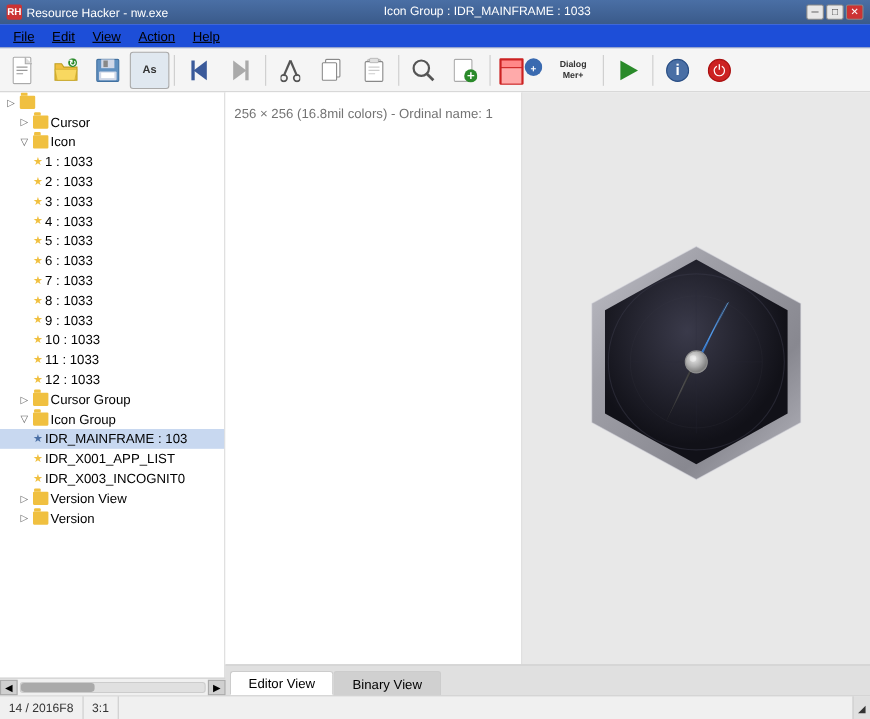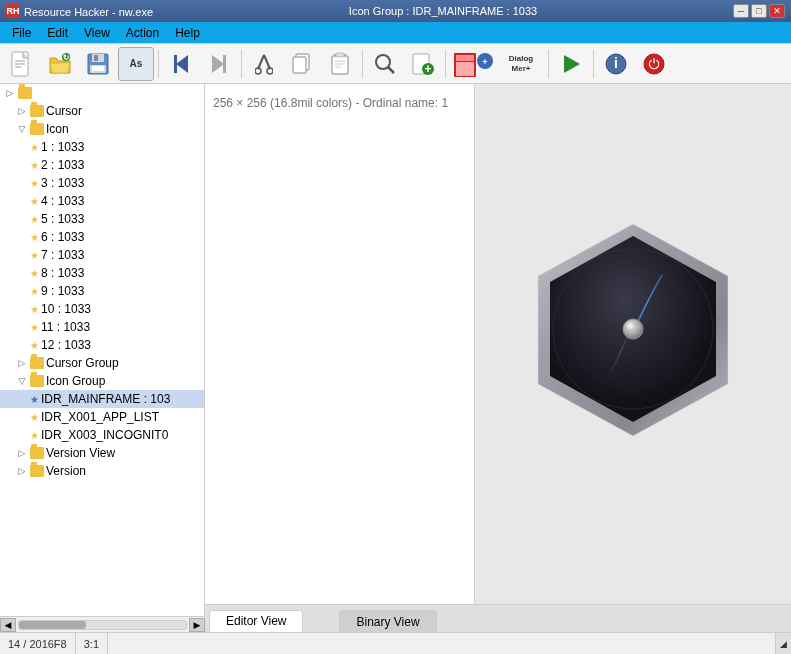--- a/index.html
+++ b/index.html
@@ -22,26 +22,27 @@
     #title-buttons { display: flex; gap: 2px; }
     .title-btn {
       width: 16px; height: 14px; border: 1px solid #888; display: flex; align-items: center; justify-content: center; cursor: pointer; font-size: 9px; border-radius: 2px;
     }
     .title-btn-min { background: #e8e8e8; color: #333; }
     .title-btn-max { background: #e8e8e8; color: #333; }
     .title-btn-close { background: #cc3333; color: white; }
 
     
     #menu-bar {
-      background: #0ea5e9;
+      background: #1d4ed8;
       height: 22px;
       display: flex;
       align-items: center;
       border-bottom: 1px solid #ccc;
       padding: 0 4px;
+      text-decoration: underline;
     }
     .menu-item {
       padding: 2px 8px;
       cursor: pointer;
       font-size: 12px;
       height: 20px;
       display: flex;
       align-items: center;
     }
 
@@ -116,21 +117,20 @@
     }
 
     
     #tab-bar {
       height: 28px;
       background: #e0e0e0;
       border-top: 1px solid #ccc;
       display: flex;
       align-items: flex-end;
       padding: 0 4px;
-      gap: 36px;
     }
     .tab {
       height: 22px;
       padding: 0 16px;
       border: 1px solid #ccc;
       border-bottom: none;
       display: flex;
       align-items: center;
       cursor: pointer;
       font-size: 12px;

